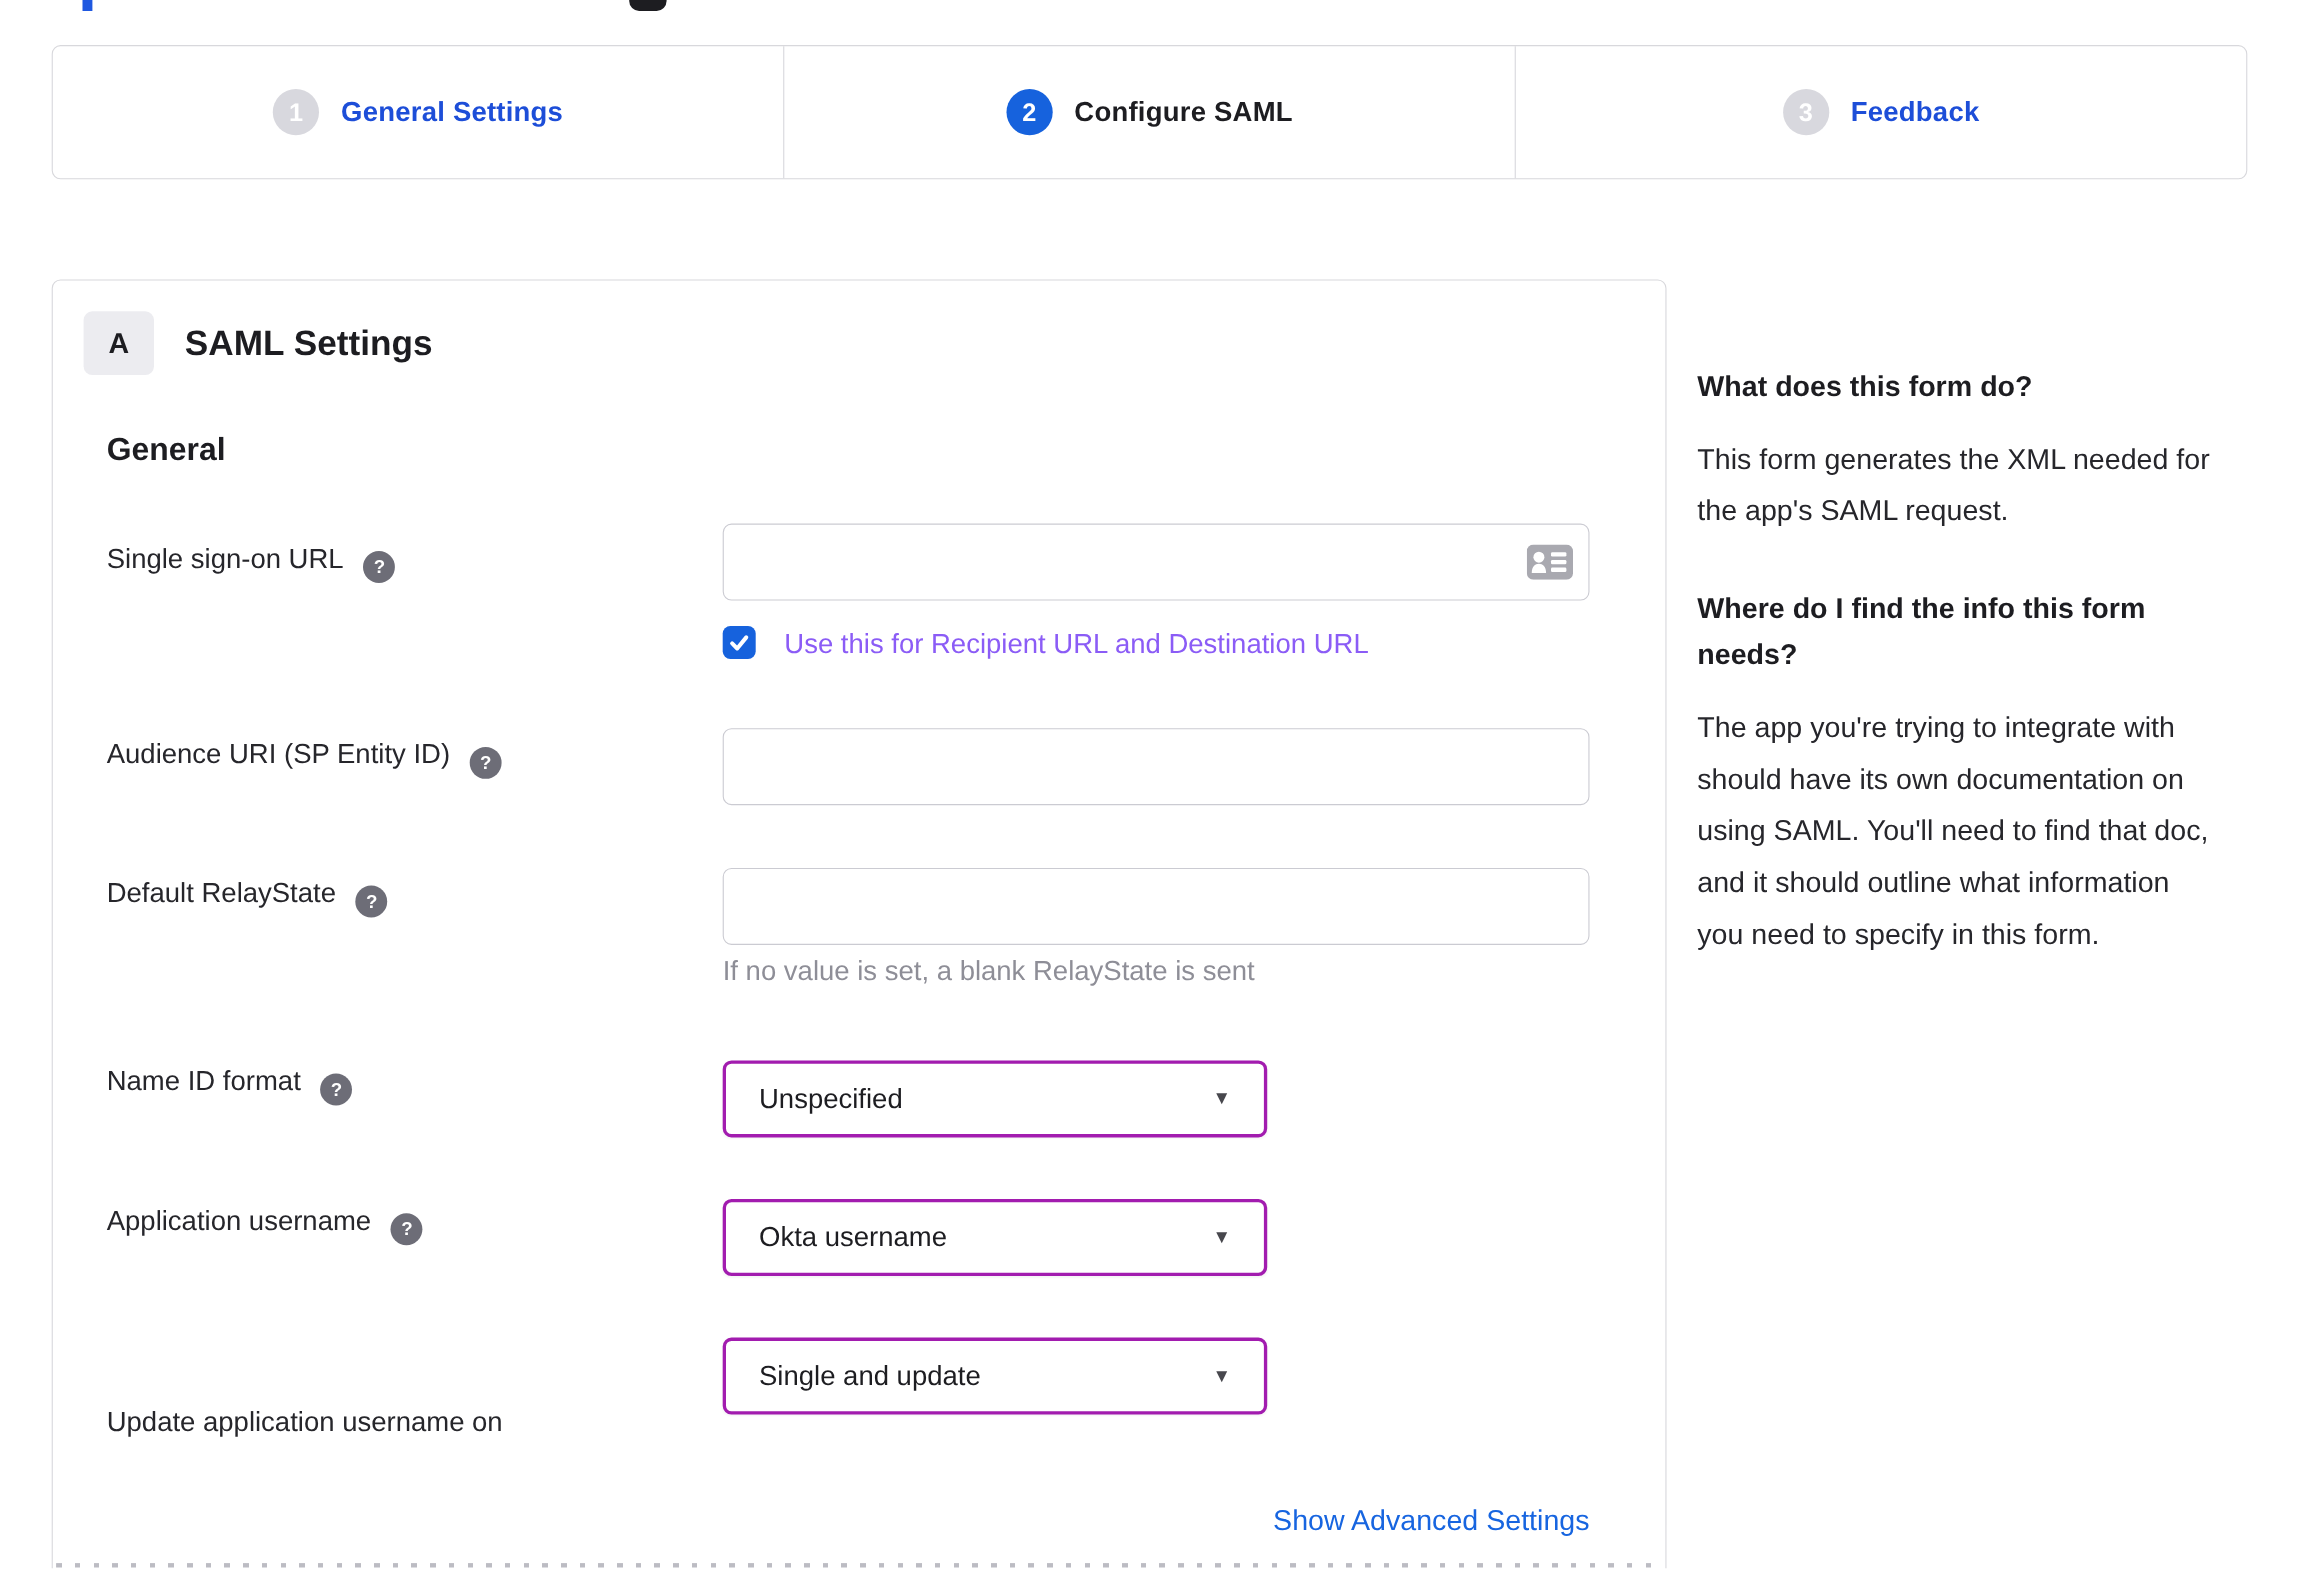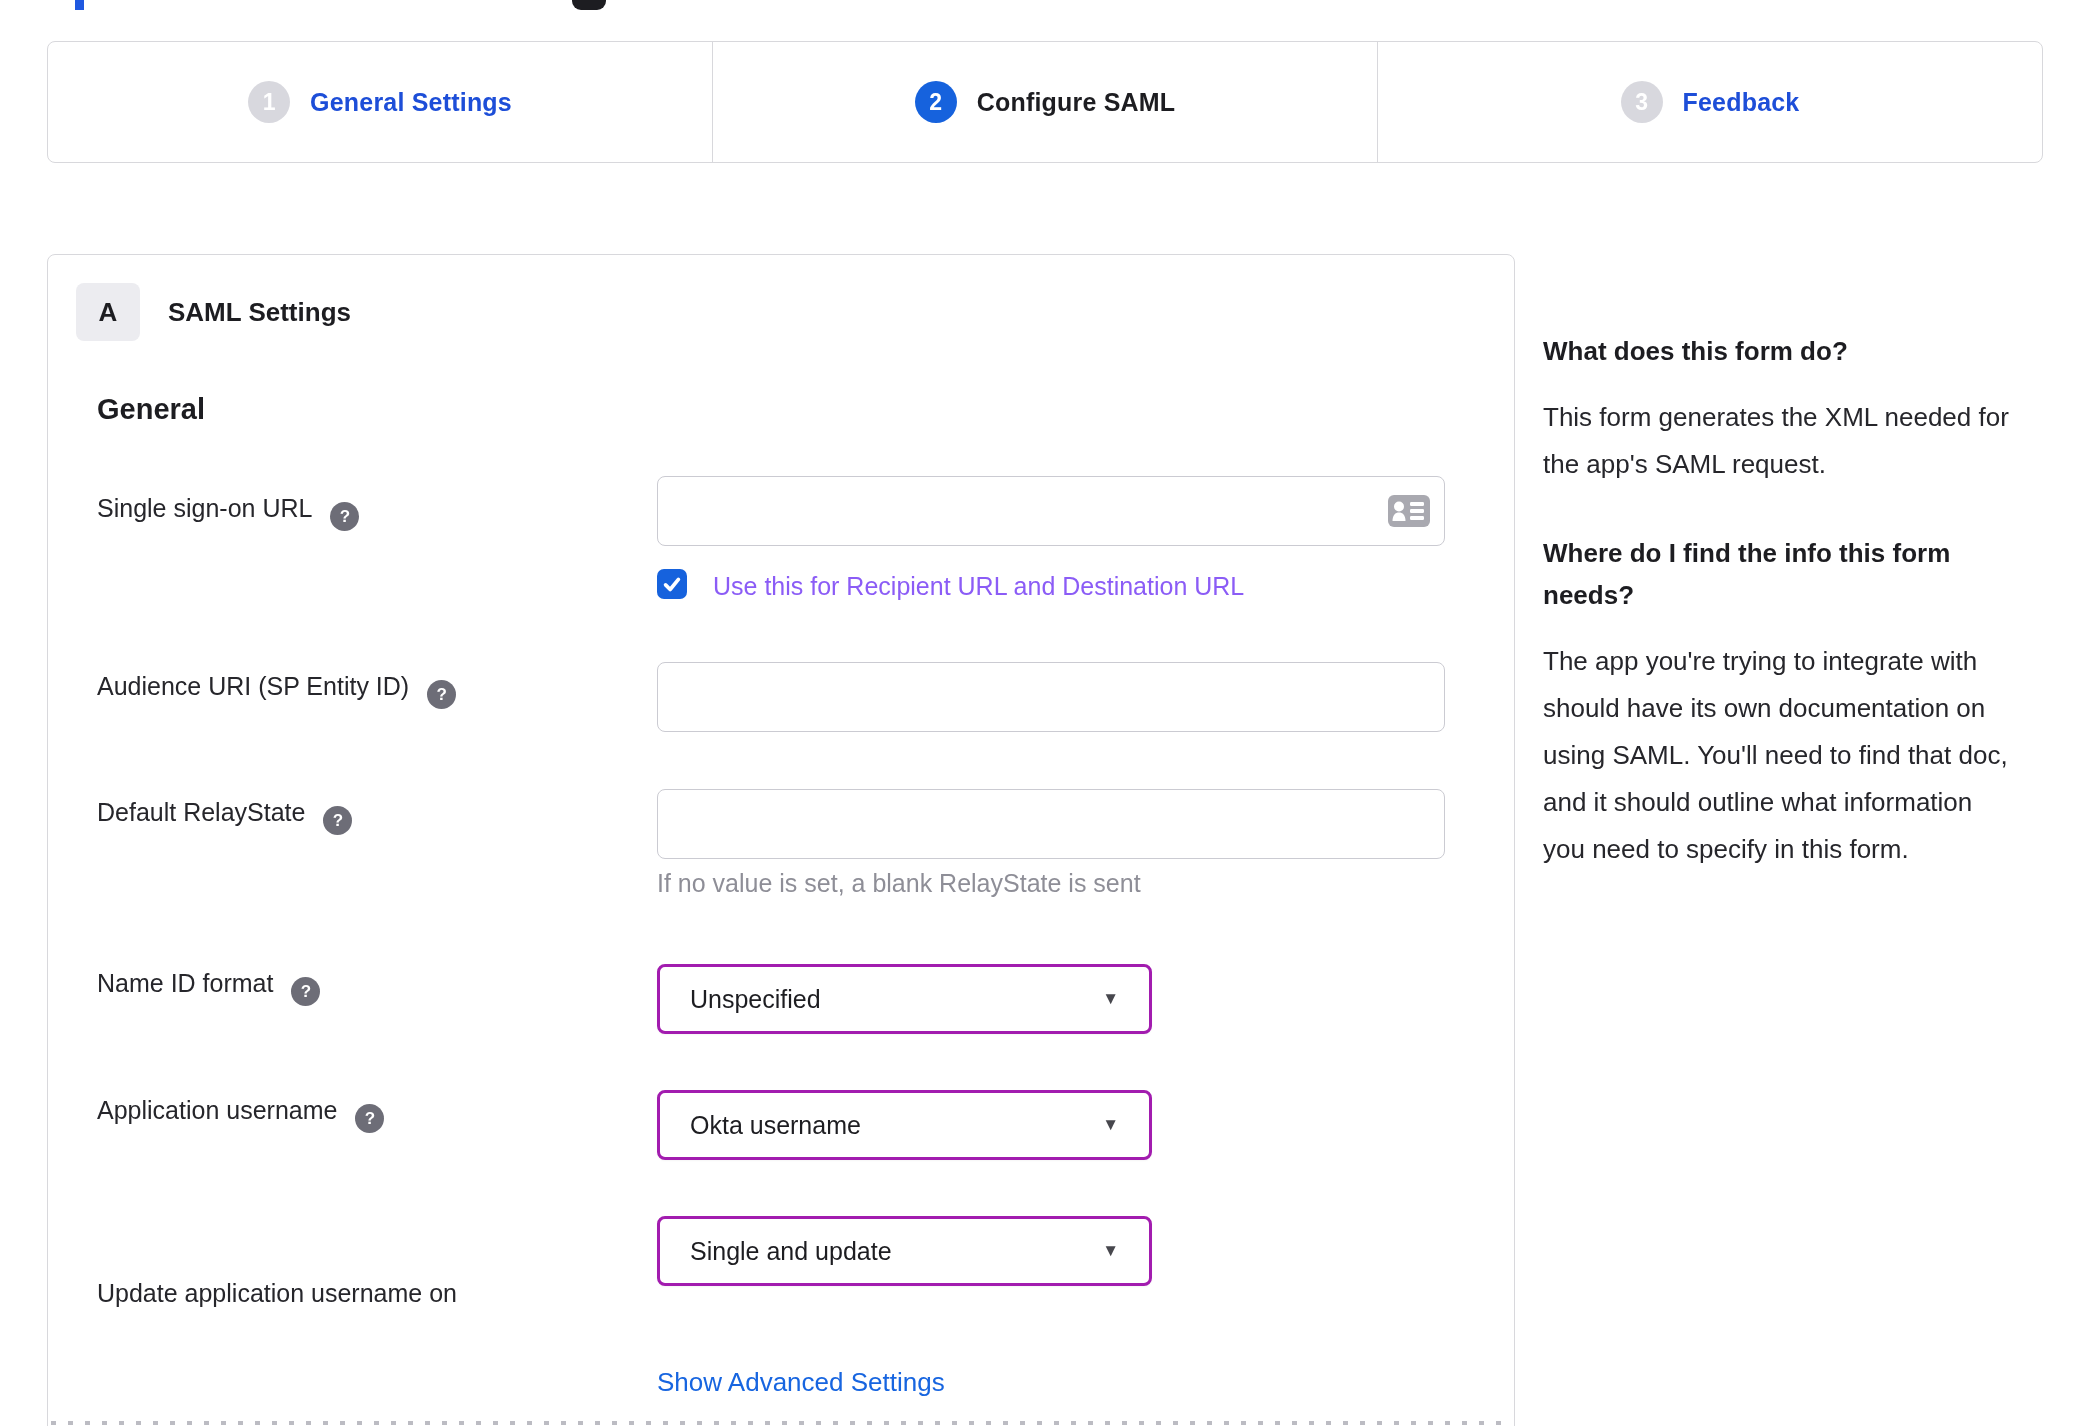--- a/index.html
+++ b/index.html
@@ -24,21 +24,21 @@
   .step.inactive .step-label { color:#1d4ed8; }
   .step.active   .step-label { color:#1d1d21; }
 
   
   .panel { position:absolute; left:47px; top:254px; width:1468px; height:1200px;
            border:1px solid #d8d8dc; border-radius:8px 8px 0 0; background:#fff; }
   .section-badge { position:absolute; left:28px; top:28px; width:64px; height:58px;
                    background:#ececf0; border-radius:8px; display:flex; align-items:center;
                    justify-content:center; font-size:26px; font-weight:bold; color:#1d1d21; }
   .section-title { position:absolute; left:120px; top:28px; height:58px; line-height:58px;
-                   font-size:26px; font-weight:bold; color:#1d1d21; }
+                   font-size:32px; font-weight:bold; color:#1d1d21; }
   .group-title { position:absolute; left:49px; top:138px; font-size:29px; font-weight:bold; color:#1d1d21; }
 
   .field-label { position:absolute; left:49px; font-size:25px; color:#26262b; white-space:nowrap; }
   .help-icon { display:inline-block; width:29px; height:29px; border-radius:50%; background:#6d6d77;
                color:#fff; font-size:17px; font-weight:bold; text-align:center; line-height:29px;
                margin-left:18px; vertical-align:-5px; cursor:pointer; }
 
   .text-input { position:absolute; left:609px; width:788px; height:70px; border:1px solid #cbcbd2;
                 border-radius:8px; background:#fff; font-size:25px; color:#1d1d21; padding:0 70px 0 24px; outline:none; }
   .input-icon { position:absolute; left:1340px; width:42px; height:32px; cursor:pointer; }
@@ -49,21 +49,21 @@
 
   .hint { position:absolute; left:609px; font-size:25px; color:#8e8e97; white-space:nowrap; }
 
   .select { position:absolute; left:609px; width:495px; height:70px; border:3px solid #a21caf;
             border-radius:8px; background:#fff; display:flex; align-items:center;
             justify-content:space-between; padding:0 30px 0 30px; cursor:pointer;
             box-shadow:0 1px 2px rgba(29,29,33,0.04); }
   .select-value { font-size:25px; color:#1d1d21; }
   .select-caret { font-size:17px; color:#47474d; }
 
-  .advanced-link { position:absolute; left:609px; top:1112px; width:788px; text-align:left;
+  .advanced-link { position:absolute; left:609px; top:1112px; width:788px; text-align:right;
                    font-size:26px; color:#1765e0; cursor:pointer; white-space:nowrap; }
 
   .dotted-divider { position:absolute; left:3px; right:3px; top:1166px; height:4px;
                     background:repeating-linear-gradient(90deg,#bcbcc3 0 5px,transparent 5px 17px); }
 
   
   .help-sidebar { position:absolute; left:1543px; top:330px; width:478px; }
   .help-sidebar h3 { font-size:26px; font-weight:bold; color:#1d1d21; line-height:42px; margin-bottom:22px; }
   .help-sidebar p  { font-size:26px; color:#26262b; line-height:47px; margin-bottom:44px; }
 </style>

